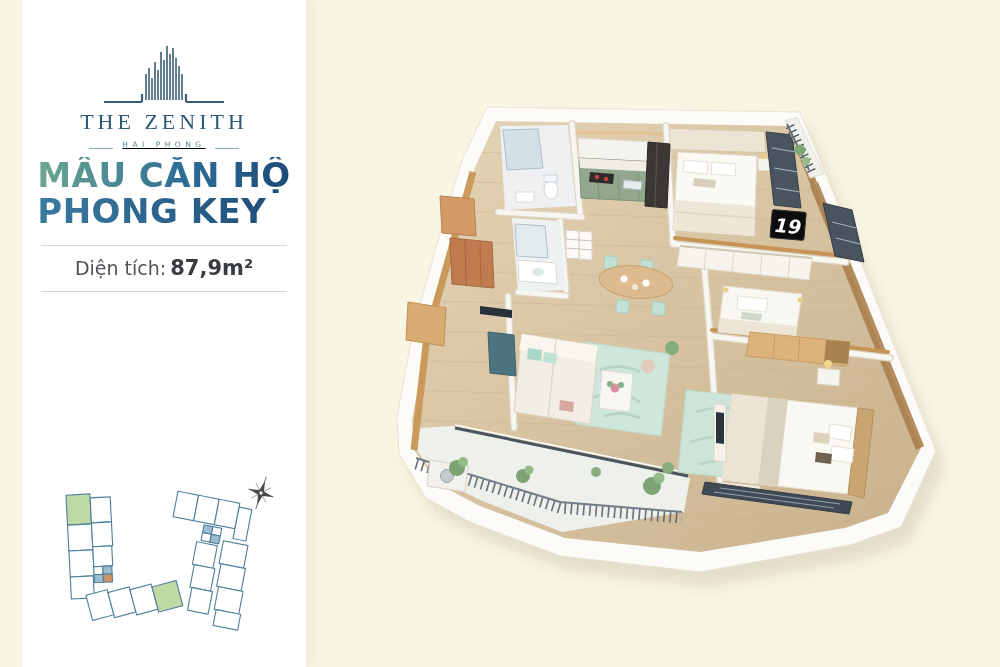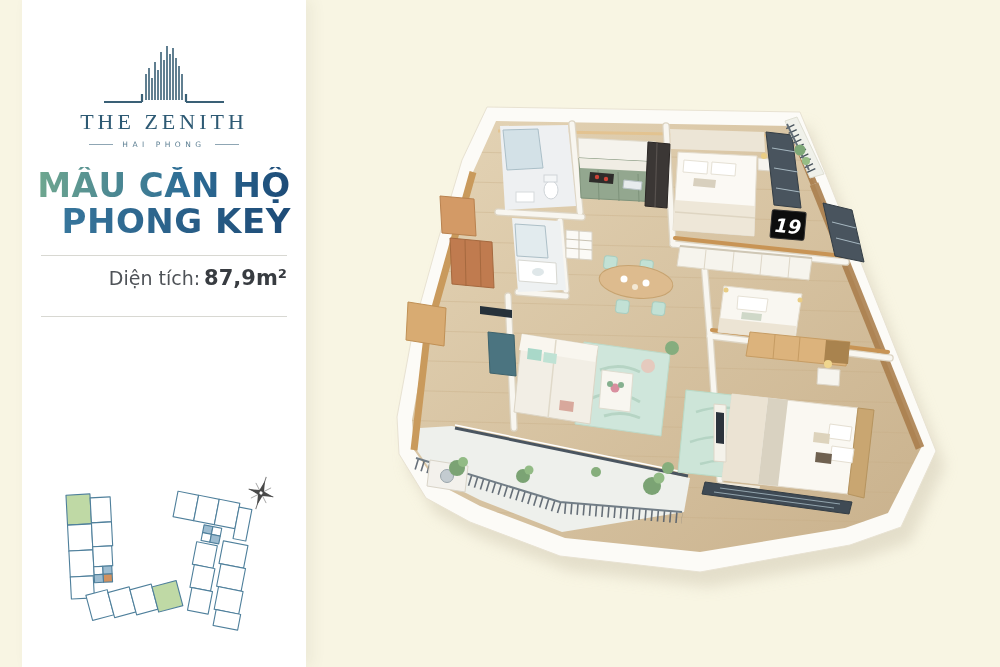--- a/index.html
+++ b/index.html
@@ -14,36 +14,36 @@
     position:absolute;left:22px;top:0;width:284px;height:667px;
     background:var(--panel-bg,#fff);
     box-shadow:6px 0 14px rgba(90,85,50,.07);
     display:flex;flex-direction:column;align-items:center;
   }
   .logo{margin-top:44px;display:flex;flex-direction:column;align-items:center;}
   .logo-name{
     font-family:"Liberation Serif","DejaVu Serif",serif;
     font-size:22px;letter-spacing:4px;color:var(--logo-navy,#2E5A74);margin-top:3px;
   }
-  .logo-sub{display:flex;align-items:center;gap:9px;margin-top:5px;}
+  .logo-sub{display:flex;align-items:flex-end;gap:9px;margin-top:5px;text-decoration:underline;}
   .logo-sub span{font-size:7.5px;letter-spacing:4.5px;color:#5d7f93;}
   .dash{width:24px;height:1px;background:#8fa6b4;}
-  .title-block{margin-top:18px;text-align:right;line-height:1.06;}
+  .title-block{margin-top:8px;text-align:left;line-height:1.06;}
   .t1,.t2{font-size:34px;font-weight:700;letter-spacing:.5px;color:#24618a;}
   .config{margin-top:9px;font-size:25px;color:var(--config-blue,#4579A2);letter-spacing:2px;font-weight:500;}
   @supports ((-webkit-background-clip:text) or (background-clip:text)){
     .t1{background:linear-gradient(90deg,var(--grad-start,#6FA78F) 0%,#2d6d96 58%,var(--grad-end,#1D4B77) 100%);
         -webkit-background-clip:text;background-clip:text;color:transparent;}
     .t2{background:linear-gradient(90deg,#3a7ba0 0%,var(--grad-end,#1D4B77) 100%);
         -webkit-background-clip:text;background-clip:text;color:transparent;}
   }
   .area{
-    margin-top:16px;width:246px;text-align:right;
+    margin-top:16px;width:246px;text-align:center;
     border-top:1px solid #d8d8d2;border-bottom:1px solid #d8d8d2;
-    padding:10px 0 26px;font-size:19px;color:#4f5358;
+    padding:10px 0 11px;font-size:19px;color:#4f5358;
   }
   .area b{font-size:21px;color:#383c41;margin-left:4px;}
   .note{margin-top:13px;text-align:center;font-style:italic;font-size:10.5px;color:#8f9094;line-height:1.6;}
   .keyplan{position:absolute;bottom:30px;left:50%;transform:translateX(-50%);}
   .keyplan rect{fill:#fff;stroke:var(--keyplan-line,#4E7F9B);stroke-width:1.1;stroke-linejoin:round;}
   .keyplan rect.kp-green{fill:var(--keyplan-green,#BFD9A5);}
   .keyplan rect.kp-core{fill:#9dbcd0;}
   .keyplan rect.kp-orange{fill:#d2915e;}
 </style>
 </head>

